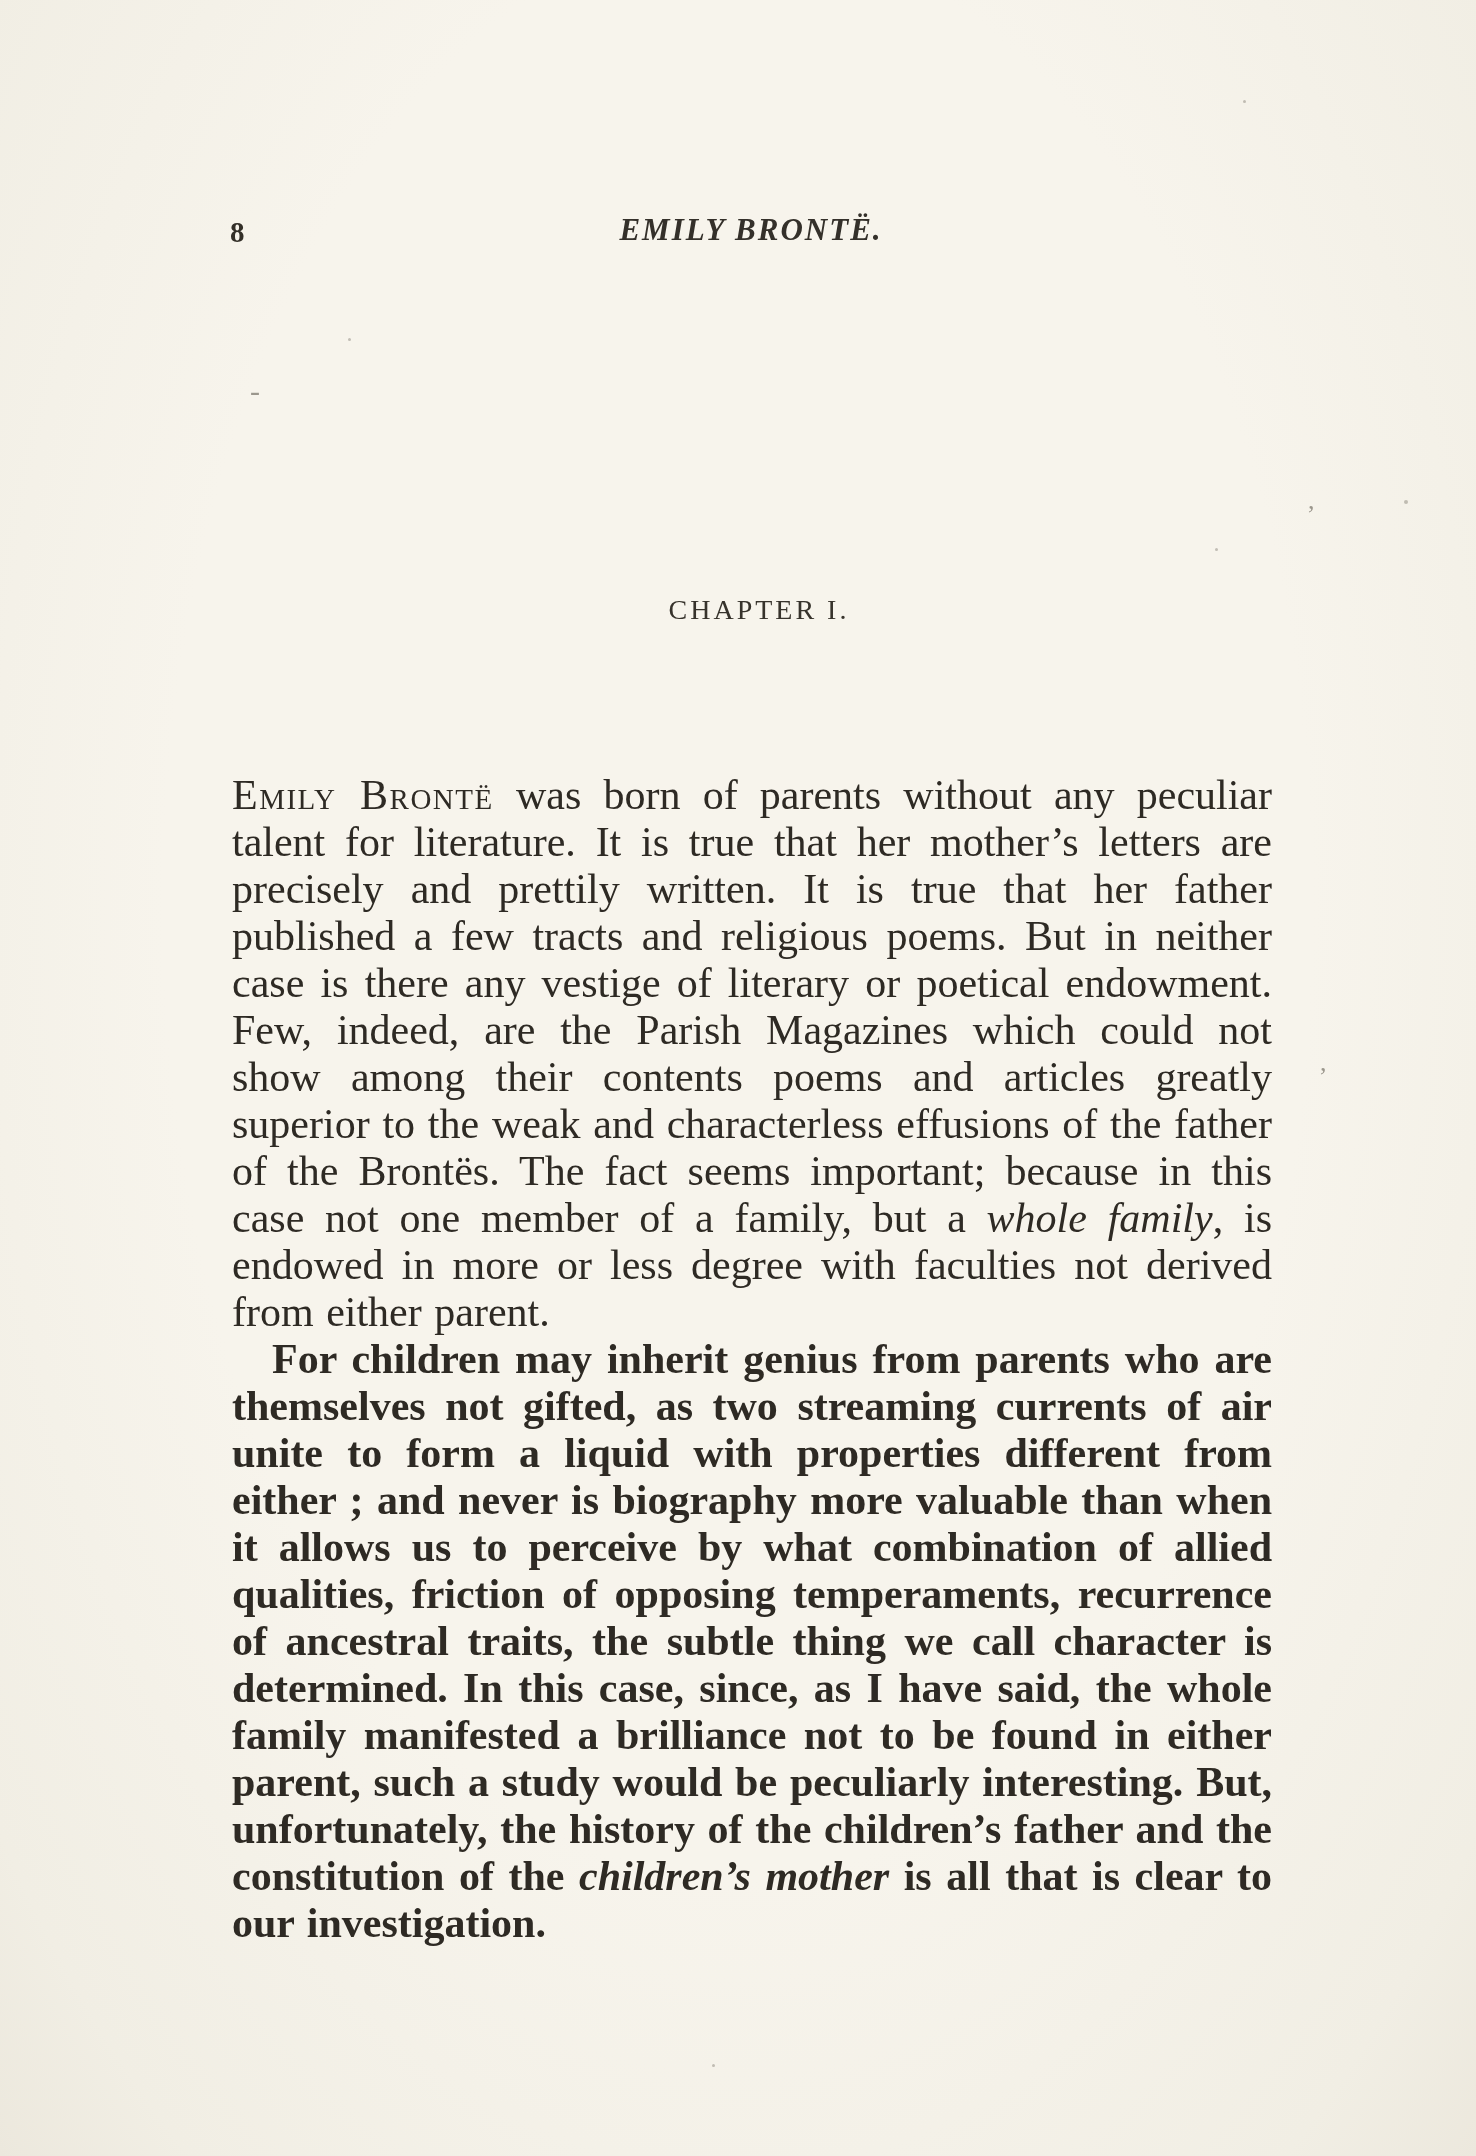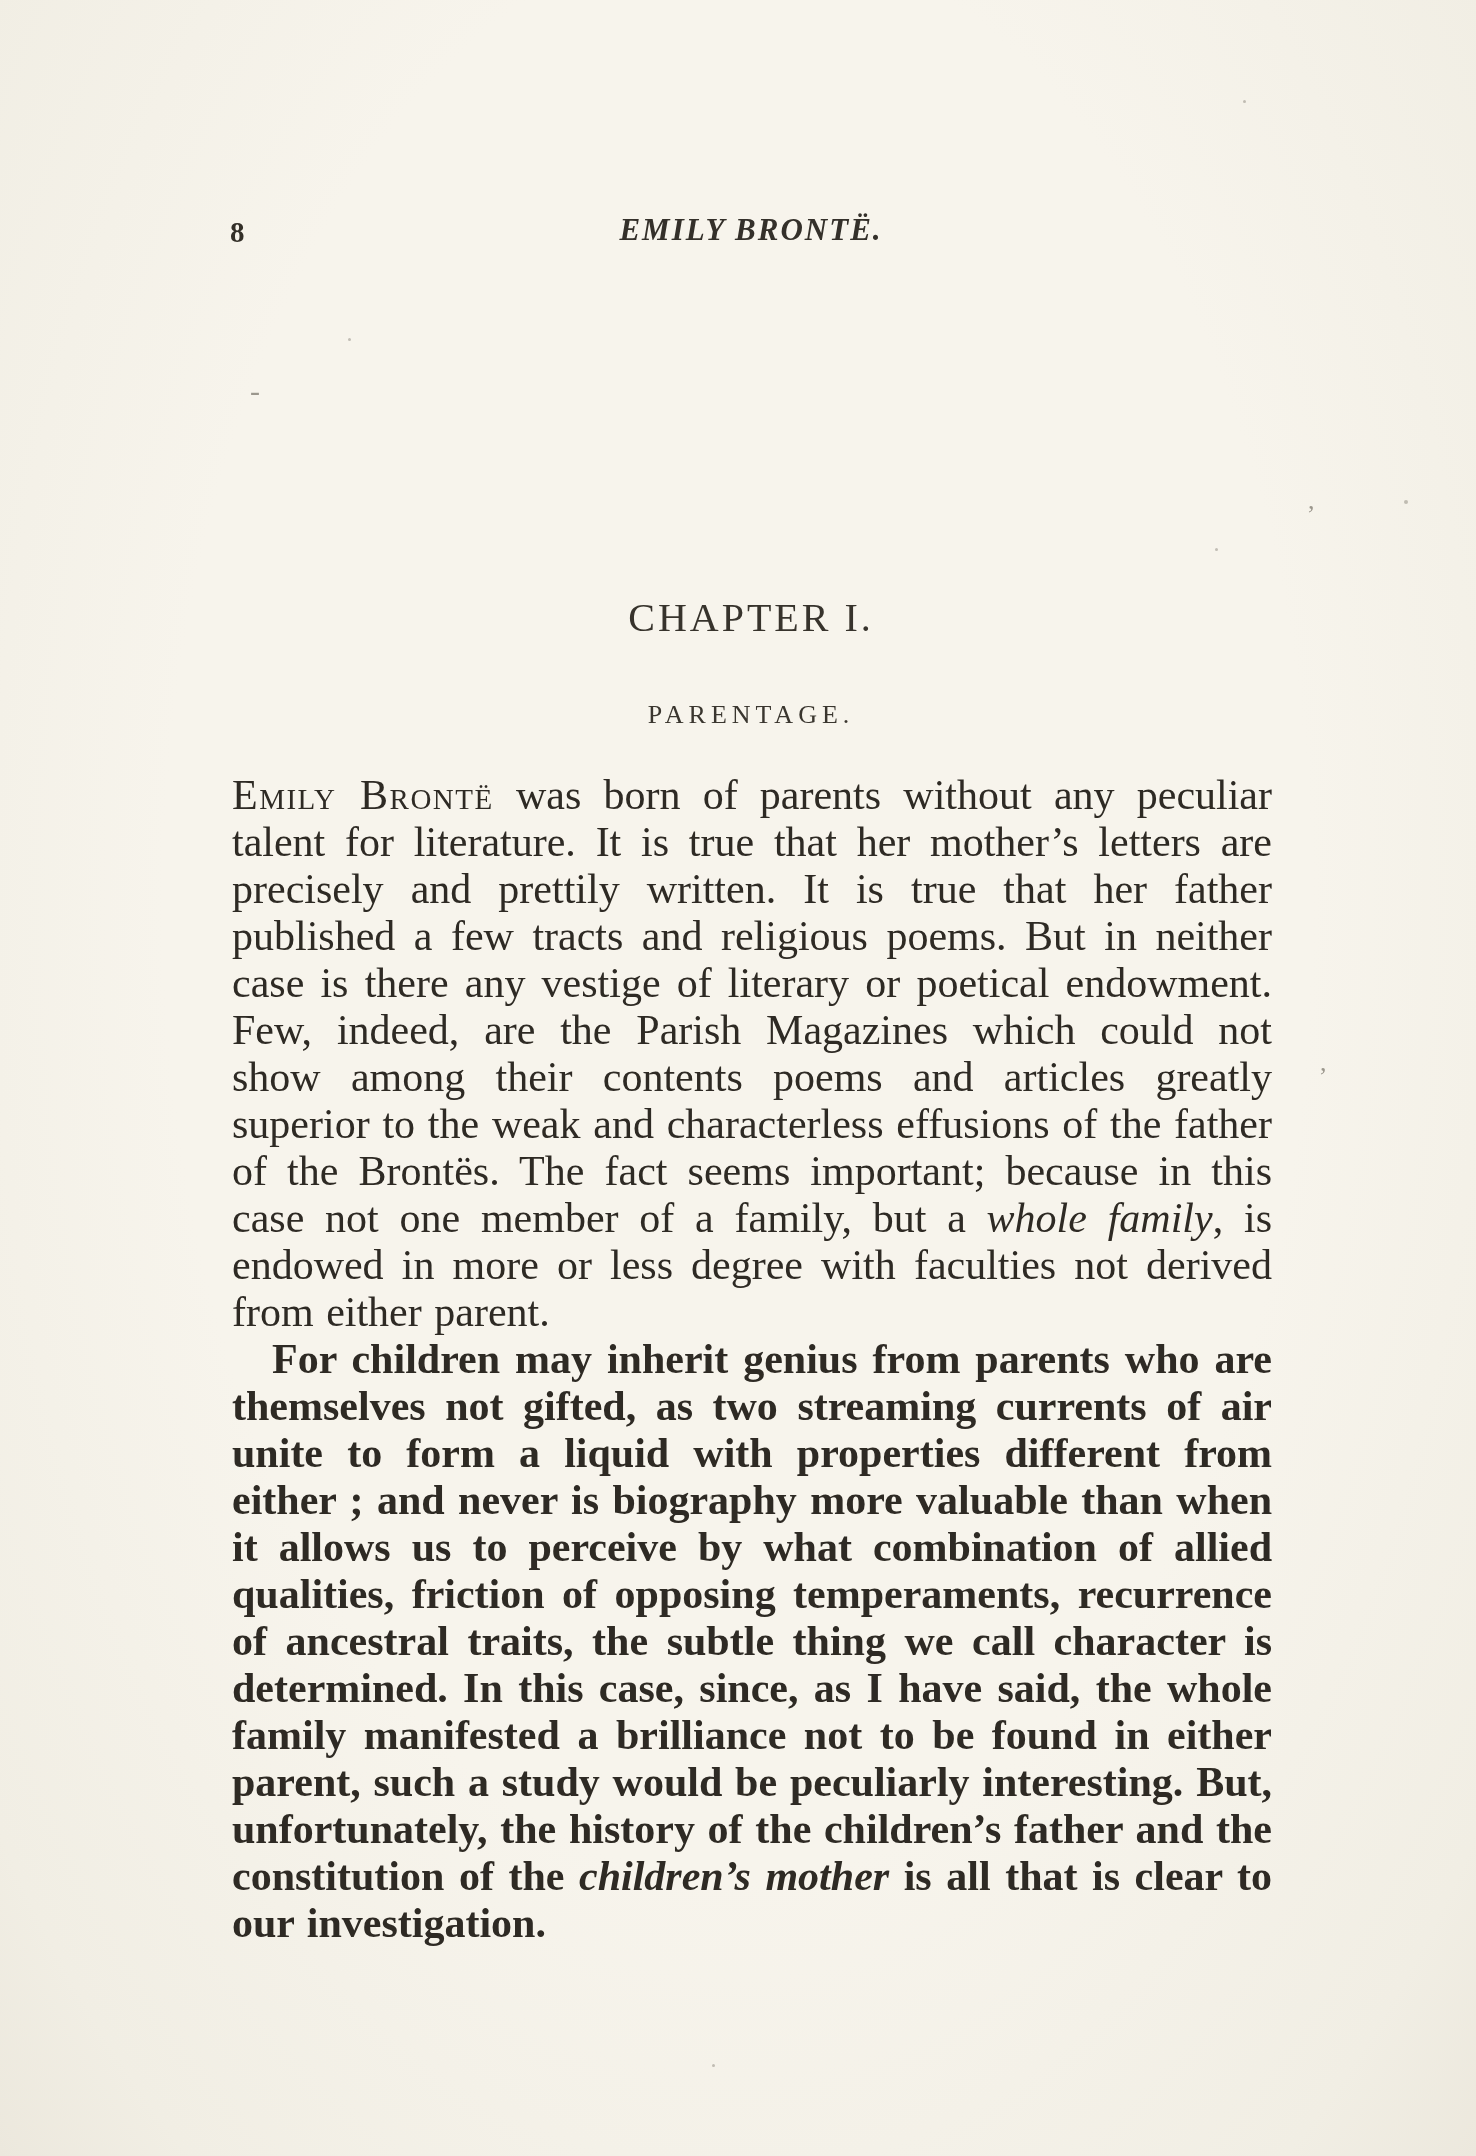--- a/index.html
+++ b/index.html
@@ -45,24 +45,24 @@
     font-style: italic;
     font-weight: bold;
     letter-spacing: 2px;
     color: #34302a;
   }
 
   
   .chapter-heading {
     position: absolute;
     top: 594px;
-    left: 228px;
+    left: 236px;
     width: 1046px;
     text-align: center;
-    font-size: 40px;
+    font-size: 28px;
     letter-spacing: 3px;
     color: #37332c;
   }
   .chapter-subheading {
     position: absolute;
     top: 700px;
     left: 228px;
     width: 1046px;
     text-align: center;
     font-size: 26px;
@@ -124,21 +124,20 @@
 
 <div class="book-page">
 
   <div class="running-header-row">
     <span class="page-number">8</span>
     <span class="running-header">EMILY BRONTË.</span>
   </div>
 
   <div class="chapter-heading">CHAPTER I.</div>
 
-  <div class="chapter-subheading">PARENTAGE.</div>
 
   <div class="body-text">
     <p><span class="seg-smallcaps">Emily Brontë</span><span class="seg-normal"> was born of parents without any peculiar talent for literature.  It is true that her mother’s letters are precisely and prettily written.  It is true that her father published a few tracts and religious poems.  But in neither case is there any vestige of literary or poetical endowment.  Few, indeed, are the Parish Magazines which could not show among their contents poems and articles greatly superior to the weak and characterless effusions of the father of the Brontës.  The fact seems important; because in this case not one member of a family, but a </span><span class="seg-italic">whole family</span><span class="seg-normal">, is endowed in more or less degree with faculties not derived from either parent.</span></p>
     <p><span class="seg-normal">For children may inherit genius from parents who are themselves not gifted, as two streaming currents of air unite to form a liquid with properties different from either ; and never is biography more valuable than when it allows us to perceive by what combination of allied qualities, friction of opposing temperaments, recurrence of ancestral traits, the subtle thing we call character is determined.  In this case, since, as I have said, the whole family manifested a brilliance not to be found in either parent, such a study would be peculiarly interesting.  But, unfortunately, the history of the children’s father and the constitution of the </span><span class="seg-italic">children’s mother</span><span class="seg-normal"> is all that is clear to our investigation.</span></p>
   </div>
 
   <span class="speck s1"></span>
   <span class="speck s2"></span>
   <span class="speck s3"></span>
   <span class="speck s4"></span>

